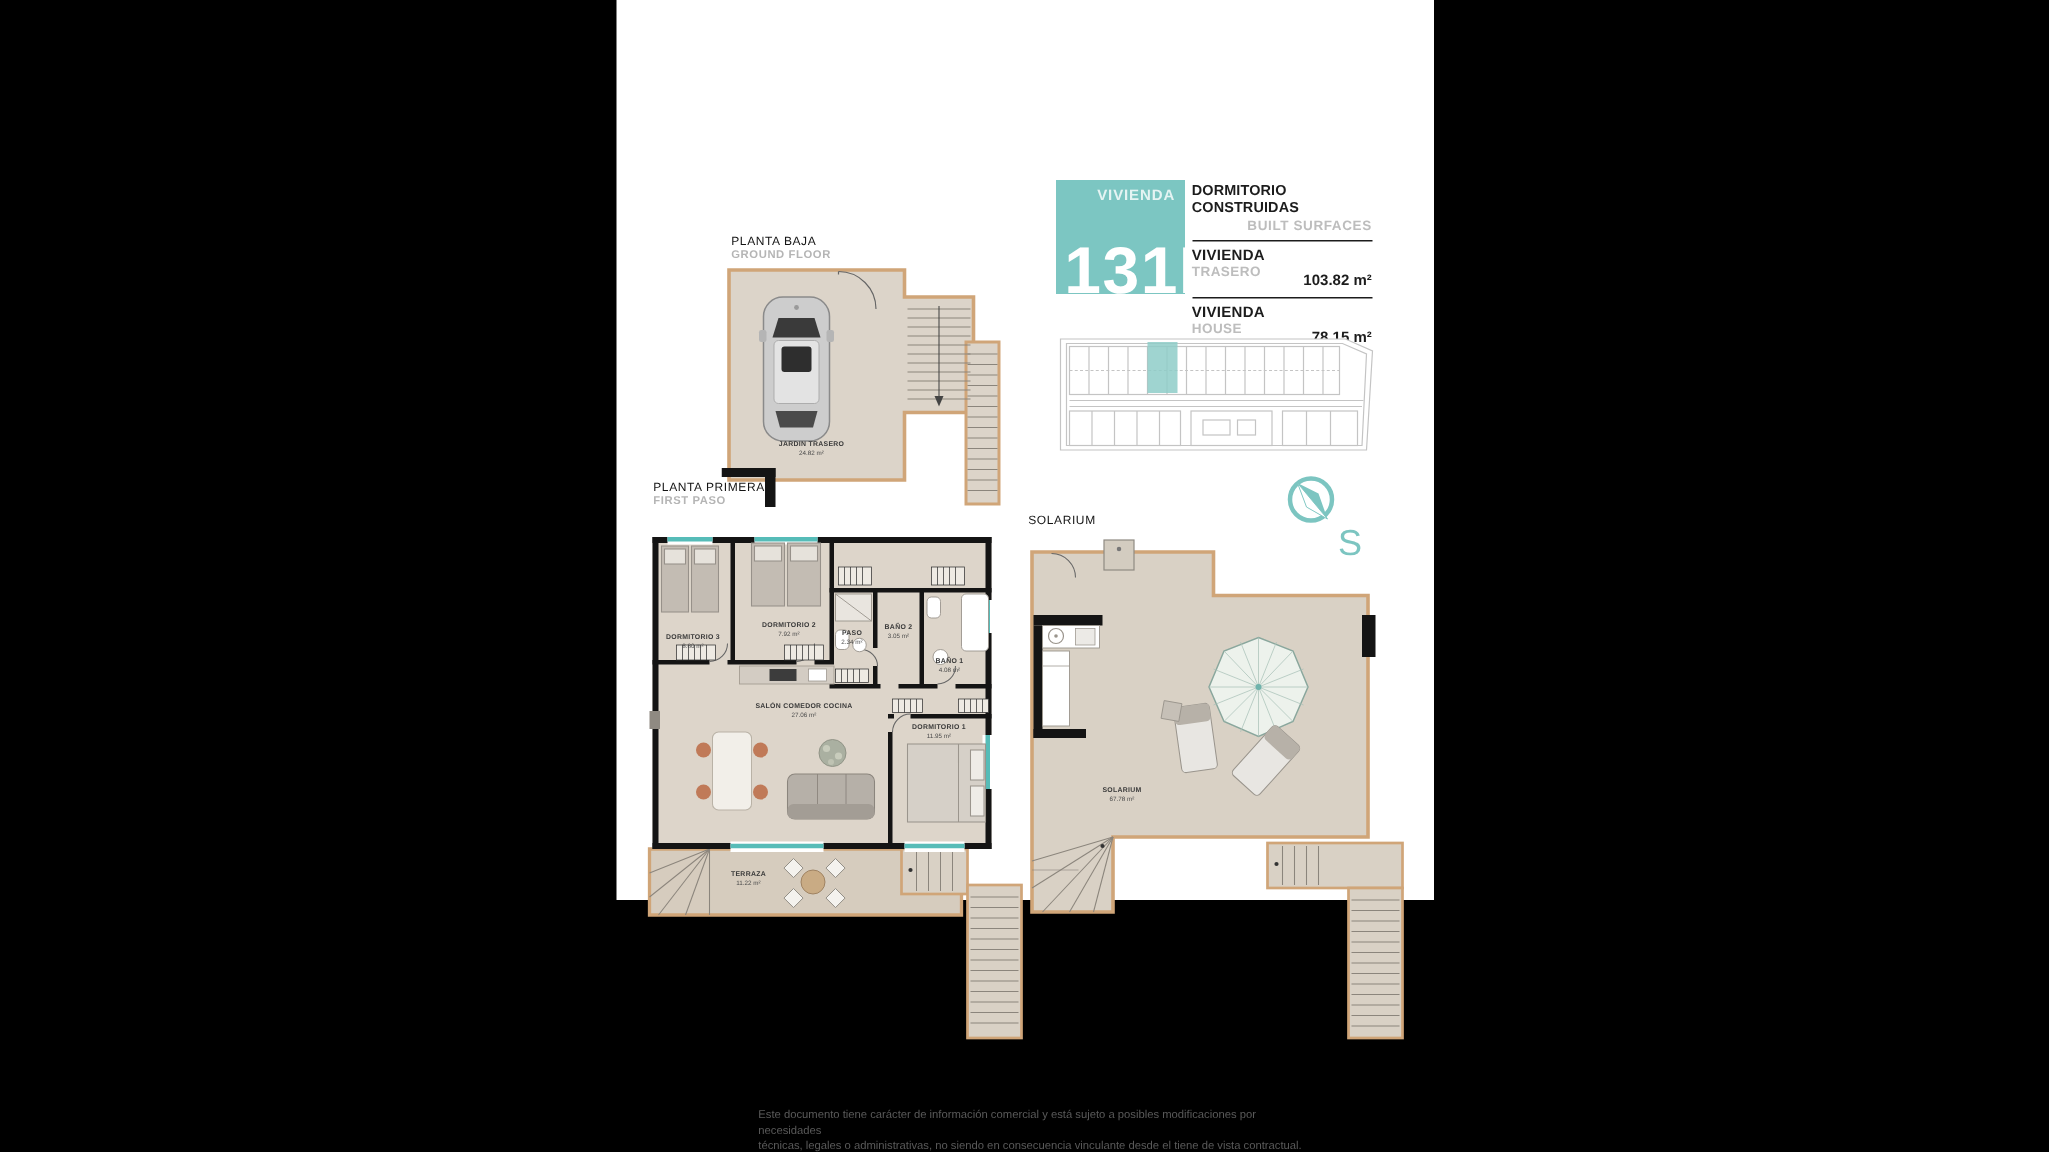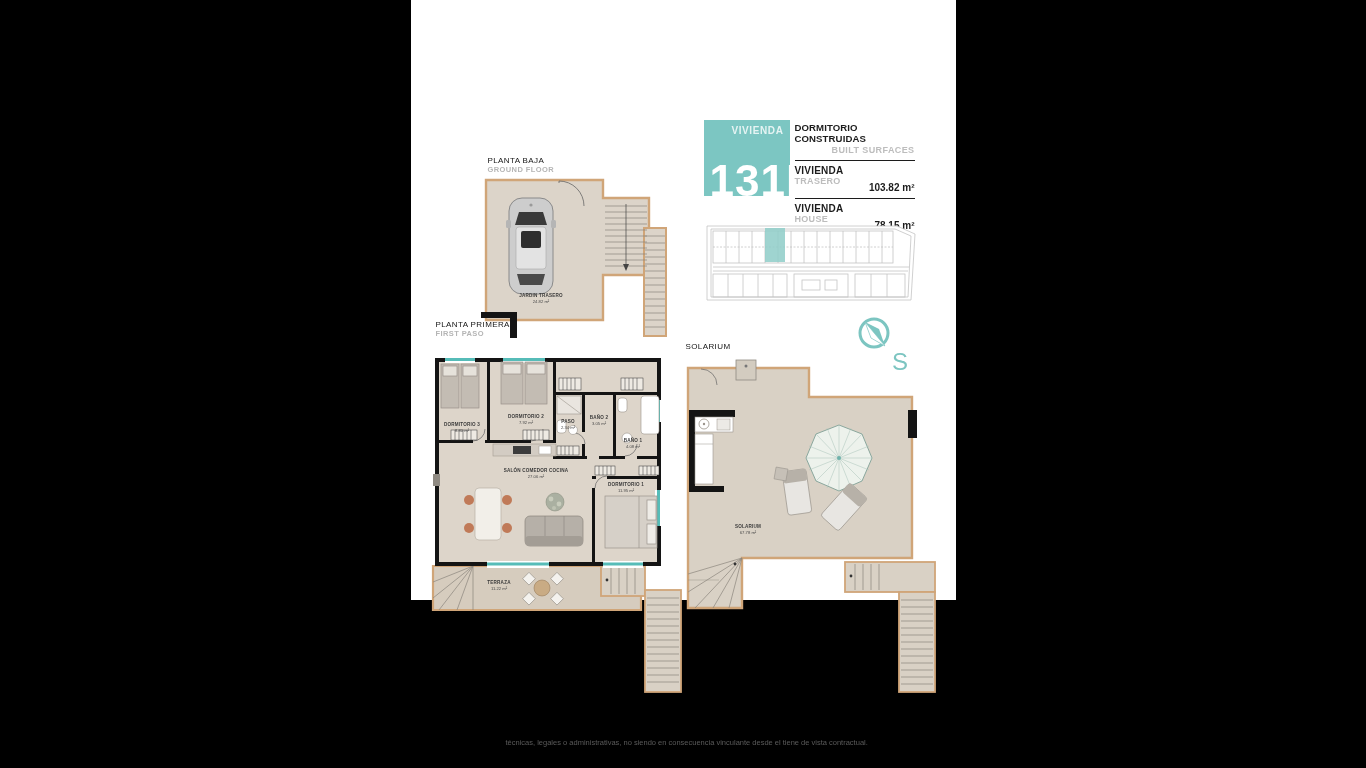--- a/index.html
+++ b/index.html
@@ -480,16 +480,17 @@
         <rect x="153" y="133" width="24" height="12" rx="3" fill="#b7b1a8"></rect>
       </g>
       <rect x="96" y="116" width="12" height="12" transform="rotate(10 102 122)" fill="#c6c0b7" stroke="#9a958d" stroke-width="0.6"></rect>
     </g>
 
     <text class="room-name" x="69" y="176" text-anchor="middle">SOLARIUM</text>
     <text class="room-area" x="69" y="182" text-anchor="middle">67.78 m²</text>
   </svg>
 
   <div class="footer">
+    <div>Este documento tiene carácter de información comercial y está sujeto a posibles modificaciones por necesidades</div>
     <div>técnicas, legales o administrativas, no siendo en consecuencia vinculante desde el tiene de vista contractual.</div>
   </div>
 
 </div>
 
 </body></html>

